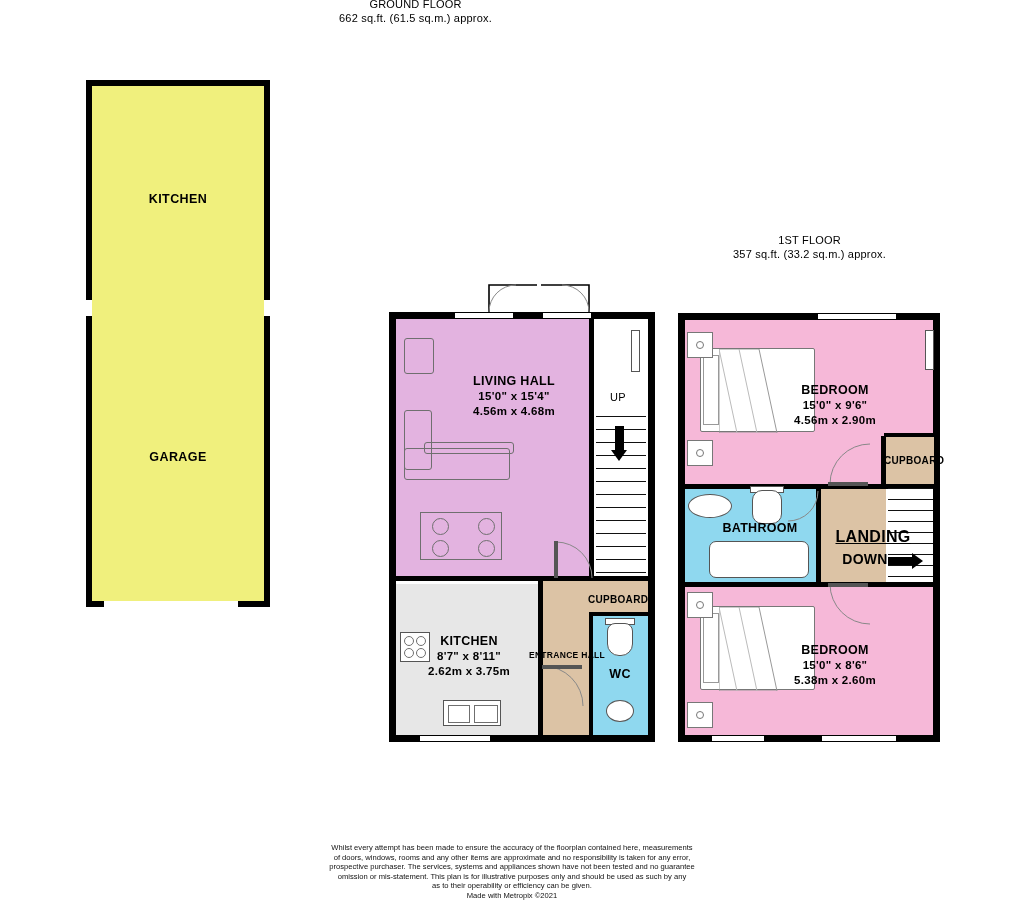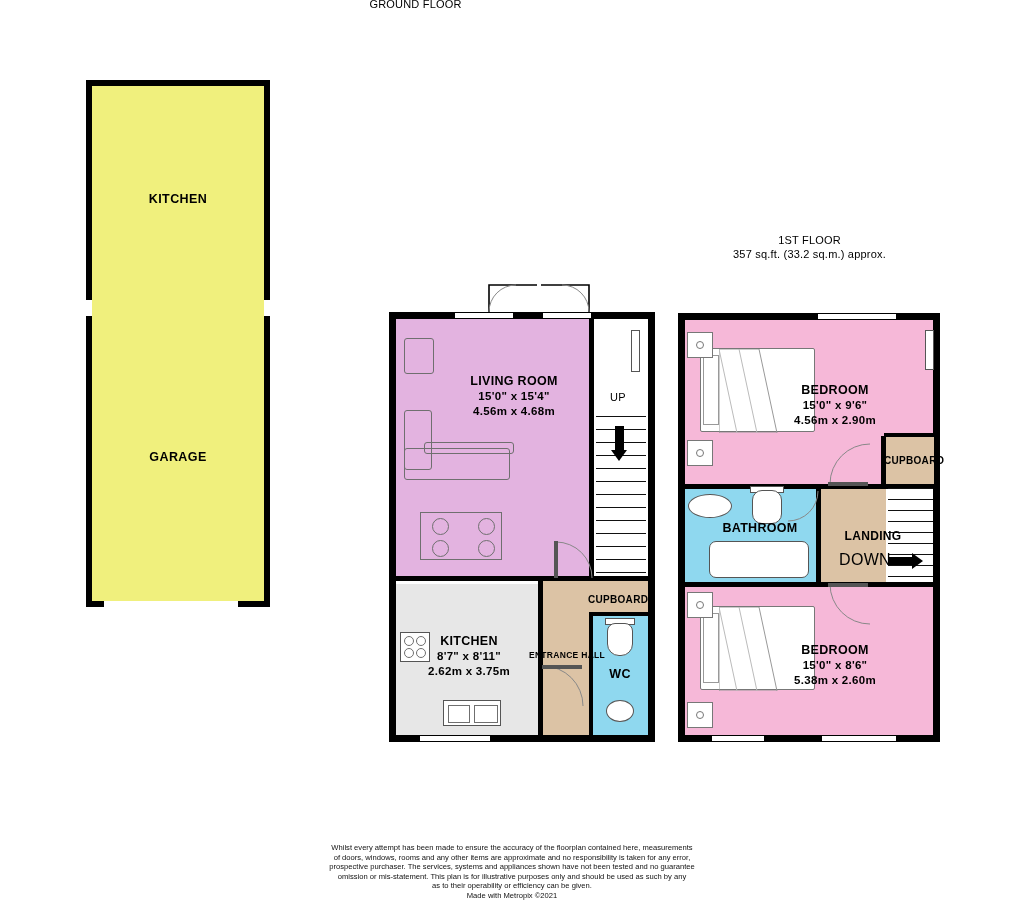--- a/index.html
+++ b/index.html
@@ -131,22 +131,22 @@
   .room-label { position: absolute; text-align: center; font-weight: bold; font-size: 12.5px; line-height: 15px; letter-spacing: .3px; }
   .room-label .dim { font-weight: bold; font-size: 11.5px; }
   #living-label { left: 414px; top: 374px; width: 200px; }
   #kitchen-label { left: 396px; top: 634px; width: 146px; }
   #wc-label { left: 594px; top: 667px; width: 52px; }
   #entrance-label { left: 524px; top: 648px; width: 86px; font-size: 8.5px; }
   #cupboard-gf-label { left: 578px; top: 592px; width: 82px; font-size: 10px; text-align: left; padding-left: 10px;}
   #bed1-label { left: 745px; top: 383px; width: 180px; }
   #bed2-label { left: 745px; top: 643px; width: 180px; }
   #bath-label { left: 691px; top: 521px; width: 138px; }
-  #landing-label { left: 826px; top: 529px; width: 94px; font-size: 12px; }
-  #down-label { left: 826px; top: 552px; width: 78px; font-size: 16px; font-weight: normal; }
+  #landing-label { left: 826px; top: 529px; width: 94px; font-size: 16px; text-decoration: underline; }
+  #down-label { left: 826px; top: 552px; width: 78px; font-size: 14px; font-weight: bold; }
   #cupboard-ff-label { left: 880px; top: 453px; width: 80px; font-size: 10px; text-align: left; padding-left: 4px; }
   #up-label { left: 598px; top: 391px; width: 40px; font-size: 11px; font-weight: normal; }
 
   #gf-stairs { position: absolute; left: 596px; top: 416px; width: 50px; height: 162px; }
   #gf-stairs .s { position: absolute; left: 0; width: 50px; height: 1px; background: #111; }
   #gf-arrow-down {
     position: absolute; left: 615px; top: 426px; width: 9px; height: 26px; background: #000;
   }
   #gf-arrow-head {
     position: absolute; left: 611px; top: 450px; width: 0; height: 0;
@@ -217,20 +217,21 @@
   #disclaimer { margin-top: 7px; font-size: 7.6px; line-height: 9.6px; color: #111; }
   #disclaimer div { margin: 0; }
 </style>
 </head>
 <body>
 
 <div class="plan">
 
   <div class="hdr" id="gf-hdr">
     <span class="l1">GROUND FLOOR</span>
+    <span class="l2">662 sq.ft. (61.5 sq.m.) approx.</span>
   </div>
 
   <div class="hdr" id="ff-hdr">
     <span class="l1">1ST FLOOR</span>
     <span class="l2">357 sq.ft. (33.2 sq.m.) approx.</span>
   </div>
 
   <div id="garage-block"></div>
   <div id="garage-gap-left"></div>
   <div id="garage-gap-right"></div>
@@ -313,21 +314,21 @@
   <svg style="position:absolute; left:548px; top:540px; width:46px; height:40px;" viewBox="0 0 46 40">
     <path d="M44 38 A36 36 0 0 0 8 2" fill="none" stroke="#888" stroke-width="1"></path>
     <rect x="6" y="1" width="4" height="37" fill="#555"></rect>
   </svg>
   <svg style="position:absolute; left:541px; top:664px; width:48px; height:44px;" viewBox="0 0 48 44">
     <path d="M2 2 A40 40 0 0 1 42 42" fill="none" stroke="#888" stroke-width="1"></path>
     <rect x="1" y="1" width="40" height="4" fill="#555"></rect>
   </svg>
 
   <div class="room-label" id="living-label">
-    <span>LIVING ROOM</span><br>
+    <span>LIVING HALL</span><br>
     <span class="dim">15'0"  x 15'4"</span><br>
     <span class="dim">4.56m  x 4.68m</span>
   </div>
   <div class="room-label" id="kitchen-label">
     <span>KITCHEN</span><br>
     <span class="dim">8'7"  x 8'11"</span><br>
     <span class="dim">2.62m  x 3.75m</span>
   </div>
   <div class="room-label" id="wc-label">WC</div>
   <div class="room-label" id="entrance-label">ENTRANCE HALL</div>

